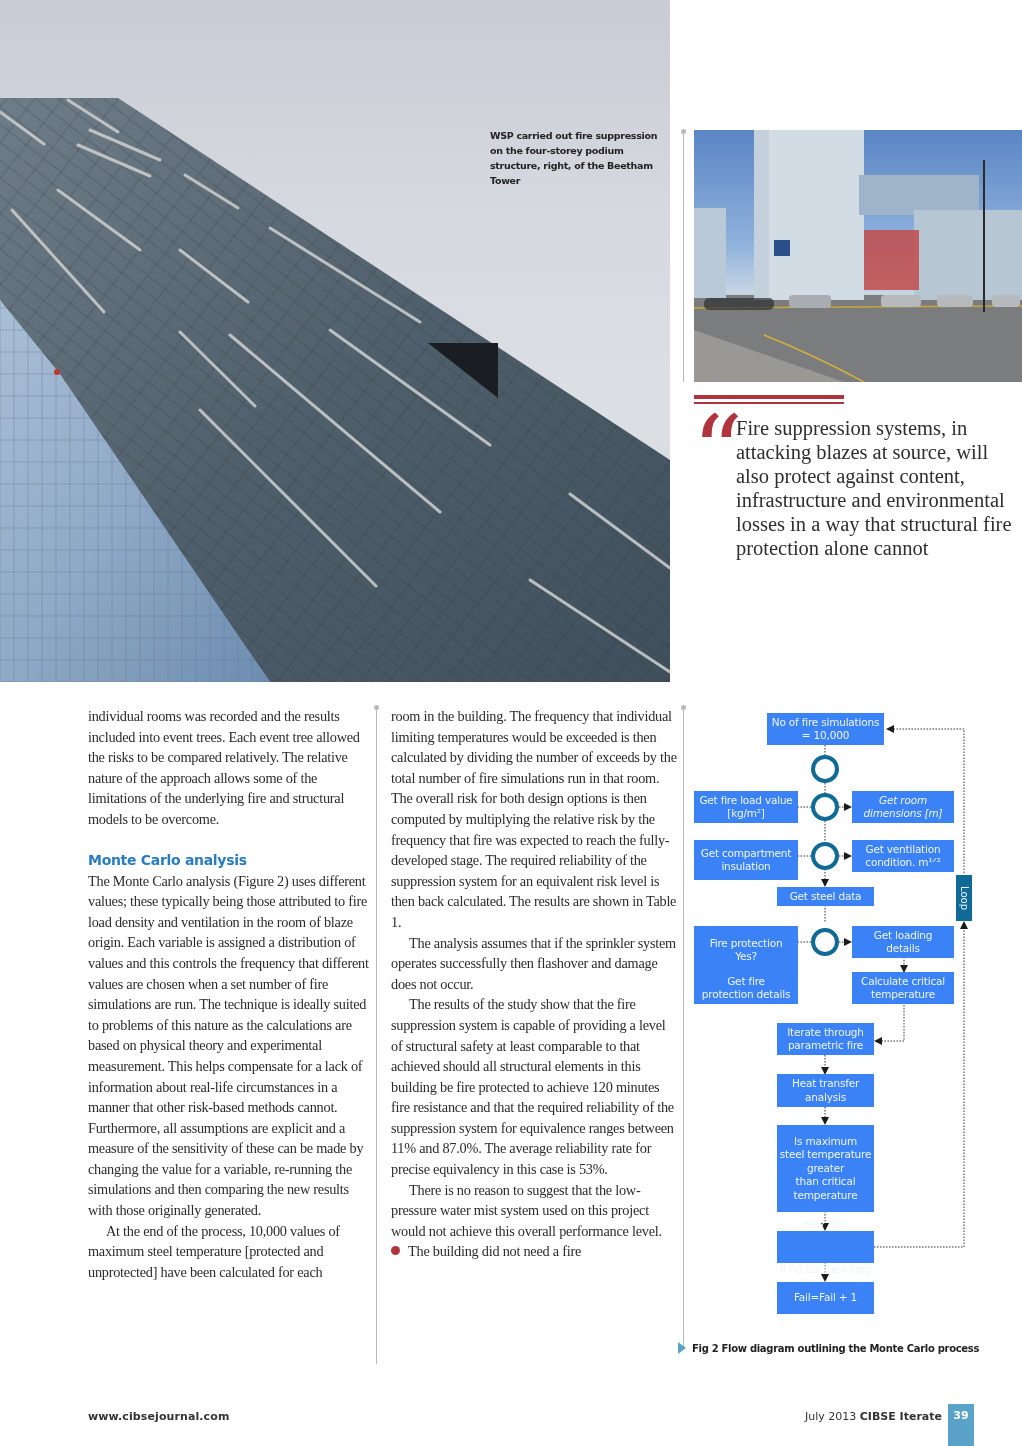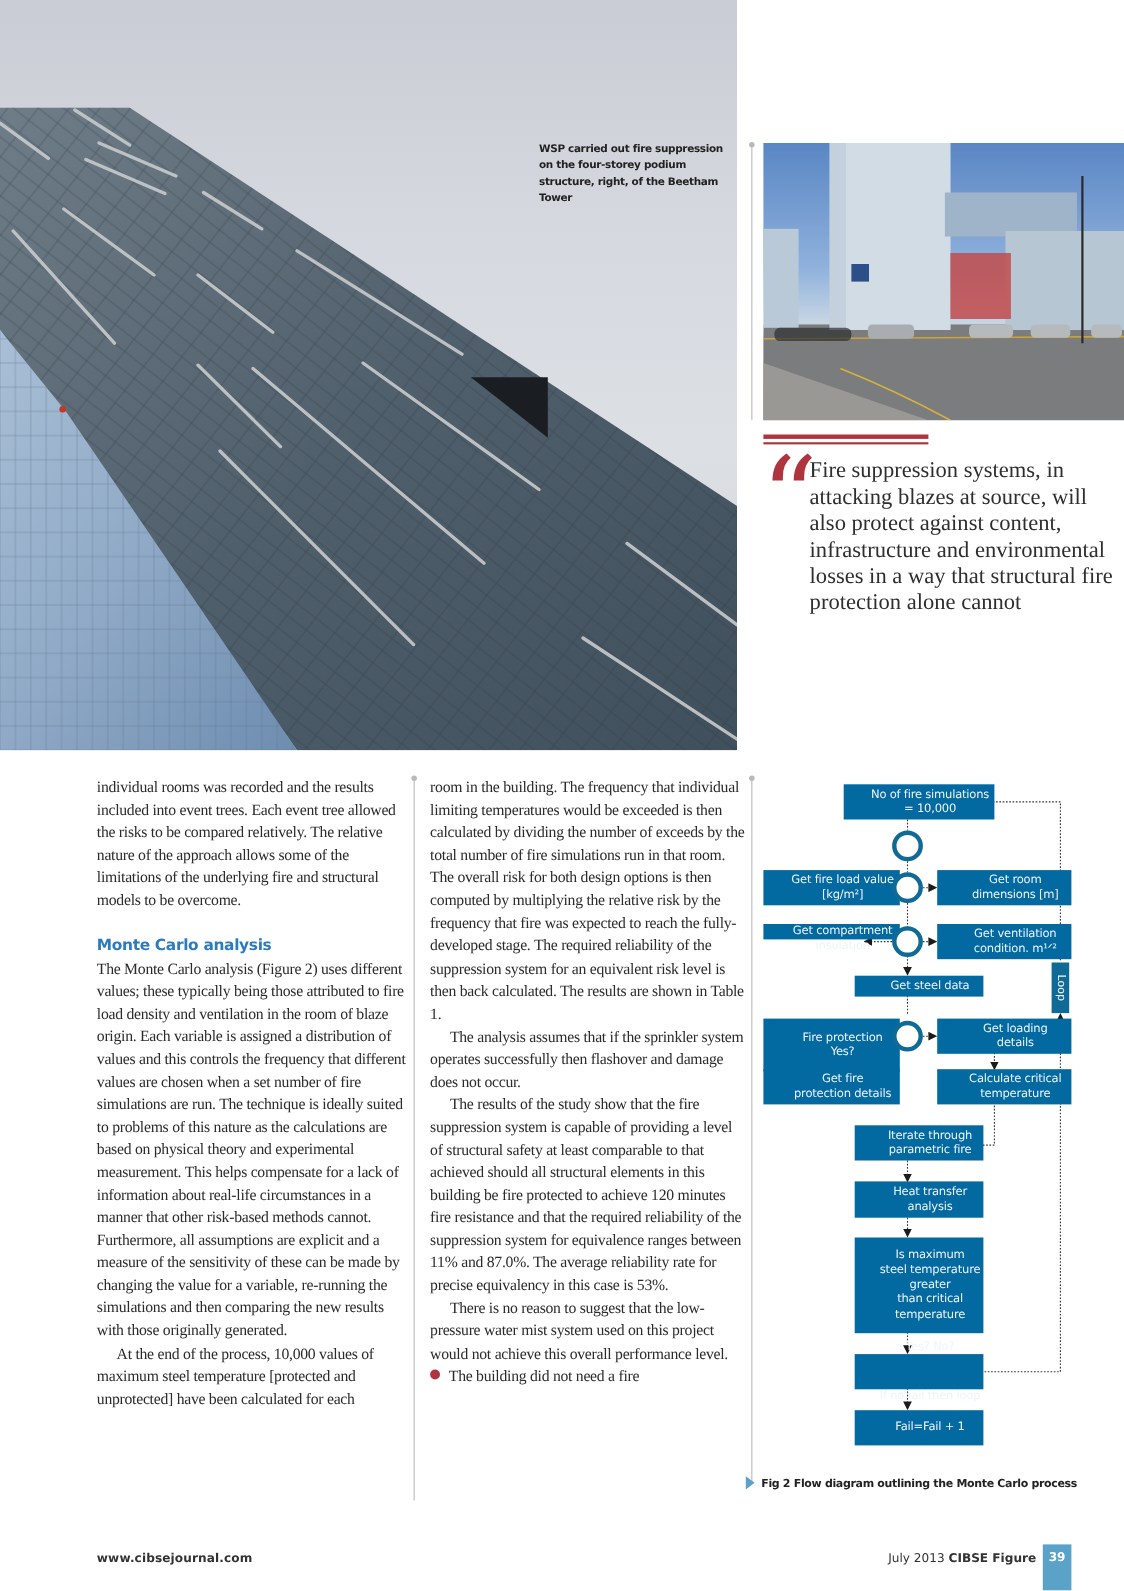--- a/index.html
+++ b/index.html
@@ -29,21 +29,21 @@
   .col { position: absolute; top: 706px; width: 288px; font-size: 14.3px; line-height: 20.6px; color: #2b2b2b; letter-spacing: -0.25px; }
   .col p { margin: 0; }
   .col p.indent { text-indent: 18px; }
   .col h3 { margin: 20px 0 1px 0; font-family: "DejaVu Sans", sans-serif; font-size: 14px; font-weight: bold; color: #2a7bbf; letter-spacing: -0.3px; line-height: 20px; }
   .col1 { left: 88px; }
   .col2 { left: 391px; }
   .bullet { display: inline-block; width: 9px; height: 9px; border-radius: 50%; background: #b0343d; margin-right: 8px; vertical-align: 1px; }
 
   
   .flow { position: absolute; left: 690px; top: 705px; width: 300px; height: 640px; }
-  .node { position: absolute; background: #0369a1; color: #eef5fa; font-family: "DejaVu Sans", sans-serif; font-size: 10.5px; line-height: 13.5px; text-align: center; display: flex; align-items: center; justify-content: center; flex-direction: column; letter-spacing: -0.2px; padding-left: 20px; }
+  .node { position: absolute; background: #3b82f6; color: #eef5fa; font-family: "DejaVu Sans", sans-serif; font-size: 10.5px; line-height: 13.5px; text-align: center; display: flex; align-items: center; justify-content: center; flex-direction: column; letter-spacing: -0.2px; }
   .circle { position: absolute; width: 20px; height: 20px; border: 4px solid #0f6a96; border-radius: 50%; background: #fff; }
   .loop-node { position: absolute; background: #0f6a96; color: #eef5fa; font-family: "DejaVu Sans", sans-serif; font-size: 10px; writing-mode: vertical-rl; display: flex; align-items: center; justify-content: center; }
   .flow svg { position: absolute; left: 0; top: 0; }
   .fig-caption { position: absolute; left: 678px; top: 1342px; font-family: "DejaVu Sans", sans-serif; font-size: 10px; font-weight: bold; color: #222; letter-spacing: -0.3px; }
   .fig-arrow { display: inline-block; width: 0; height: 0; border-top: 6px solid transparent; border-bottom: 6px solid transparent; border-left: 8px solid #5aa2c7; margin-right: 6px; vertical-align: -2px; }
 
   
   .footer-url { position: absolute; left: 88px; top: 1410px; font-family: "DejaVu Sans", sans-serif; font-size: 11px; font-weight: bold; color: #333; letter-spacing: 0.1px; }
   .footer-issue { position: absolute; right: 80px; top: 1410px; font-family: "DejaVu Sans", sans-serif; font-size: 11px; color: #333; }
   .footer-issue b { font-weight: bold; }
@@ -191,26 +191,26 @@
     <span>No of fire simulations</span>
     <span>= 10,000</span>
   </div>
   <div class="circle" style="left:121px; top:50px;"></div>
 
   <div class="node" style="left:4px; top:86px; width:104px; height:32px;">
     <span>Get fire load value</span>
     <span>[kg/m²]</span>
   </div>
   <div class="circle" style="left:121px; top:88px;"></div>
-  <div class="node" style="left:162px; top:86px; width:102px; height:32px;">
+  <div class="node" style="left:162px; top:86px; width:102px; height:32px;font-style:italic;">
     <span>Get room</span>
     <span>dimensions [m]</span>
   </div>
 
-  <div class="node" style="left:4px; top:135px; width:104px; height:14px;justify-content:space-between;">
+  <div class="node" style="left:4px; top:135px; width:104px; height:40px;">
     <span>Get compartment</span>
     <span>insulation</span>
   </div>
   <div class="circle" style="left:121px; top:137px;"></div>
   <div class="node" style="left:162px; top:135px; width:102px; height:32px;">
     <span>Get ventilation</span>
     <span>condition. m¹ᐟ²</span>
   </div>
 
   <div class="node" style="left:87px; top:182px; width:97px; height:19px;">
@@ -267,15 +267,15 @@
     <span>Loop</span>
   </div>
 </div>
 <div class="fig-caption">
   <span class="fig-arrow"></span><span>Fig 2 Flow diagram outlining the Monte Carlo process</span>
 </div>
 
 <div class="footer-url">www.cibsejournal.com</div>
 <div class="footer-issue" style="right:80px;">
   <span>July 2013</span>
-  <b>CIBSE Figure</b>
+  <b>CIBSE Iterate</b>
 </div>
 <div class="page-num">39</div>
 
 </body></html>

